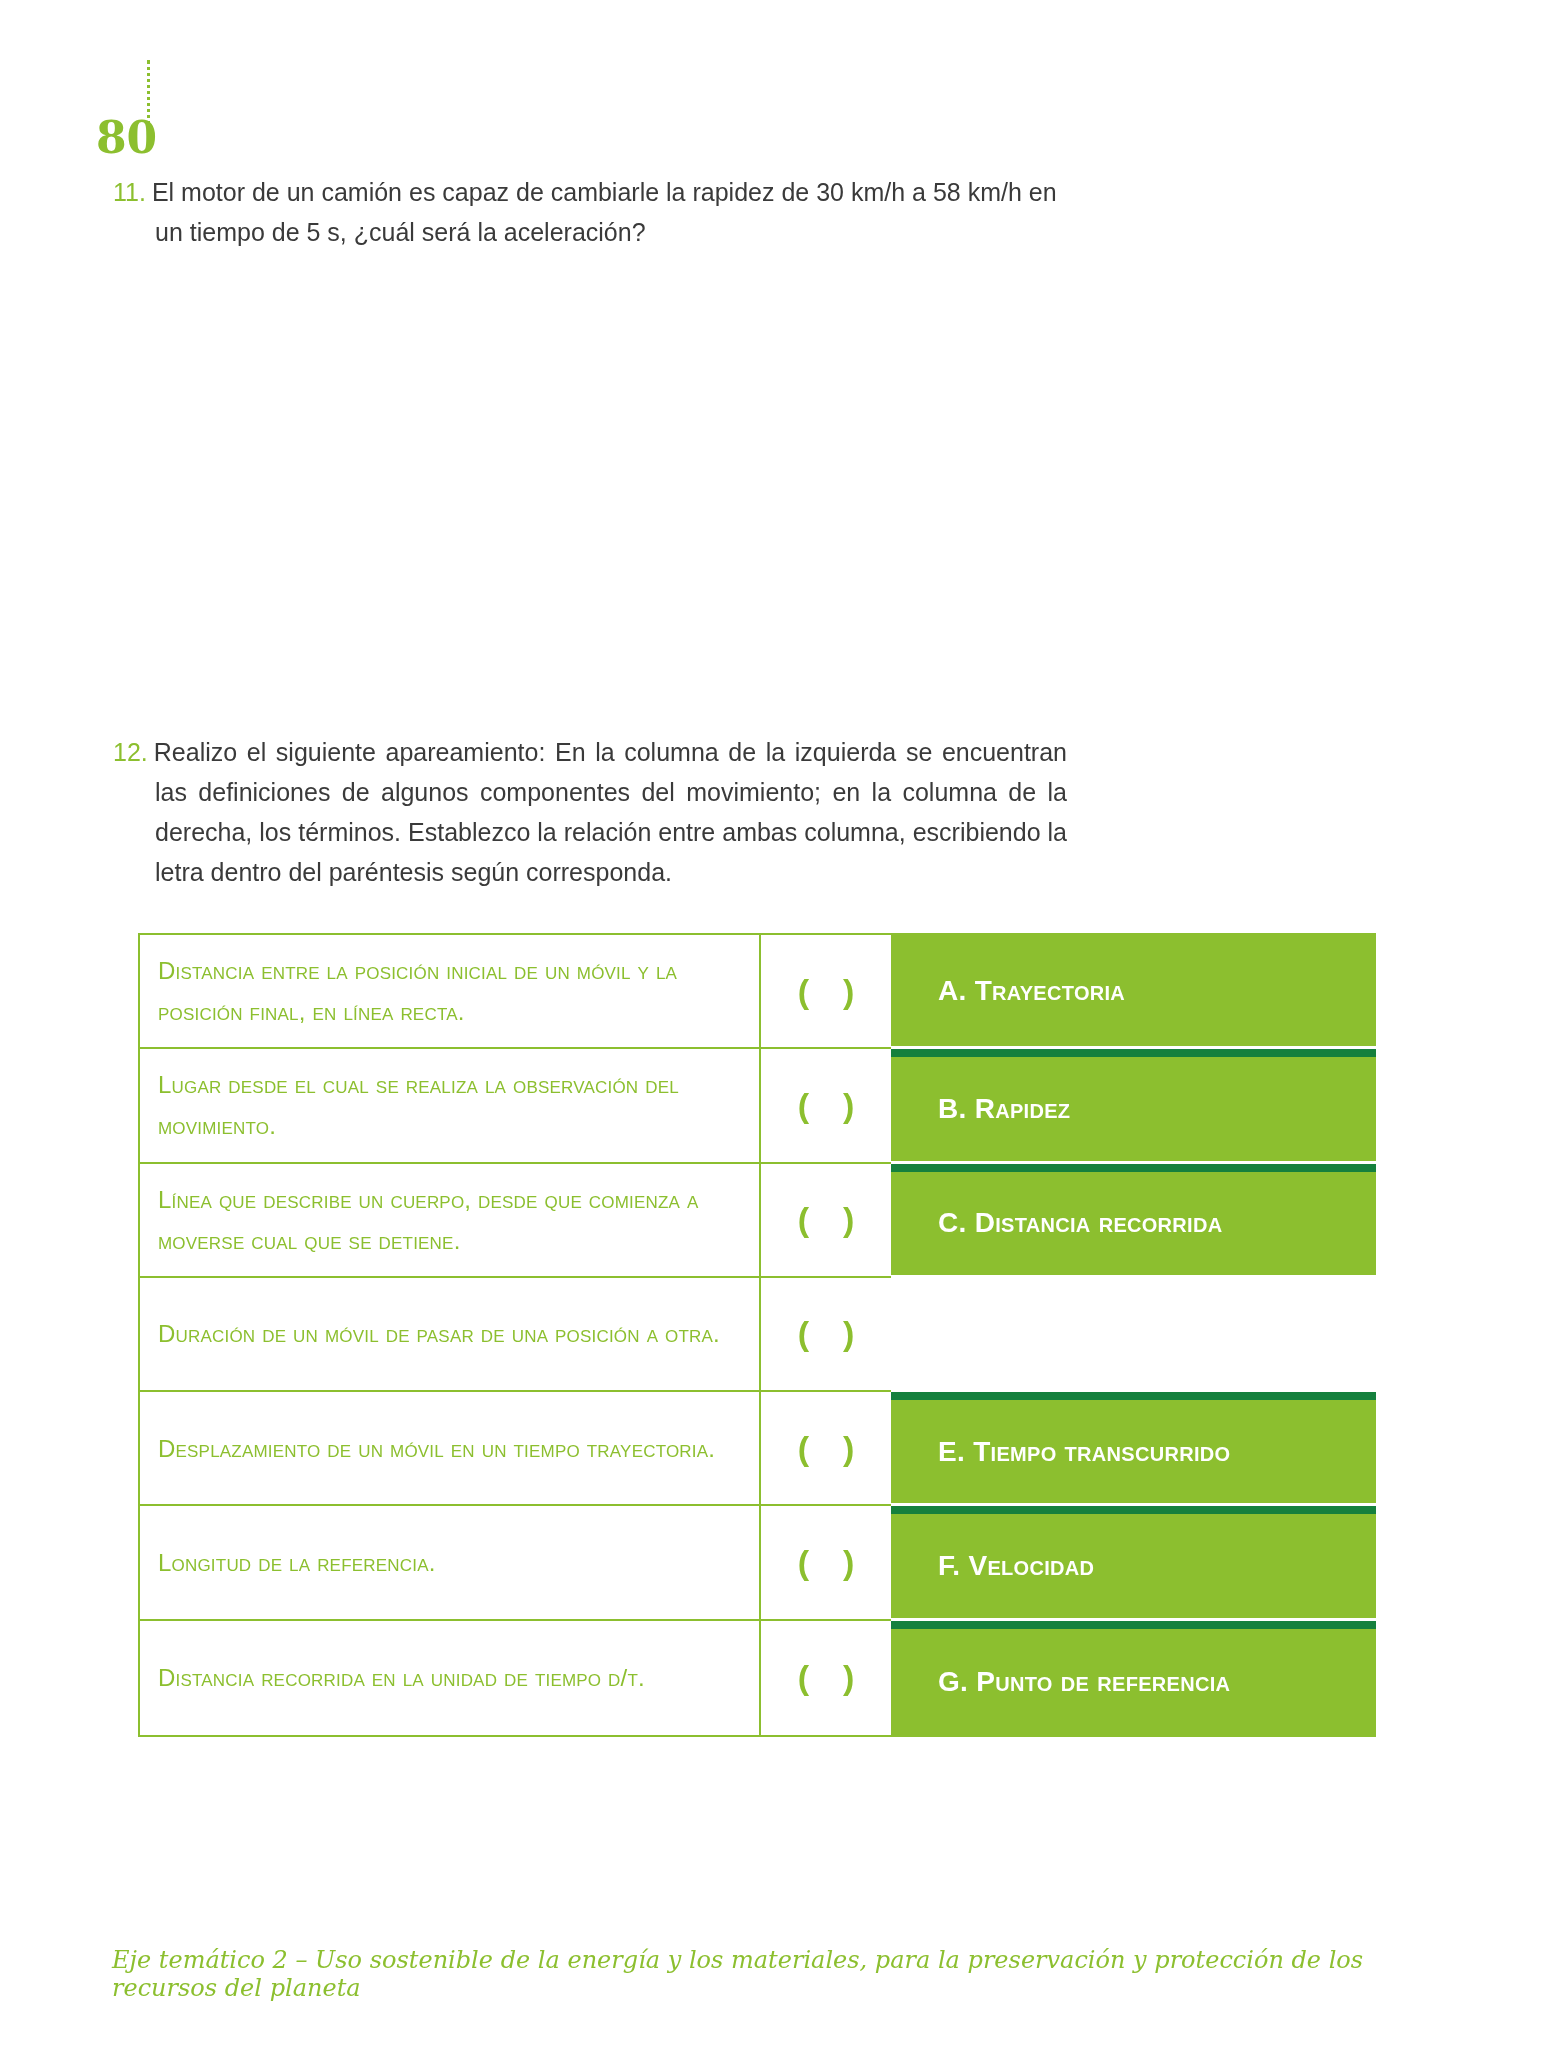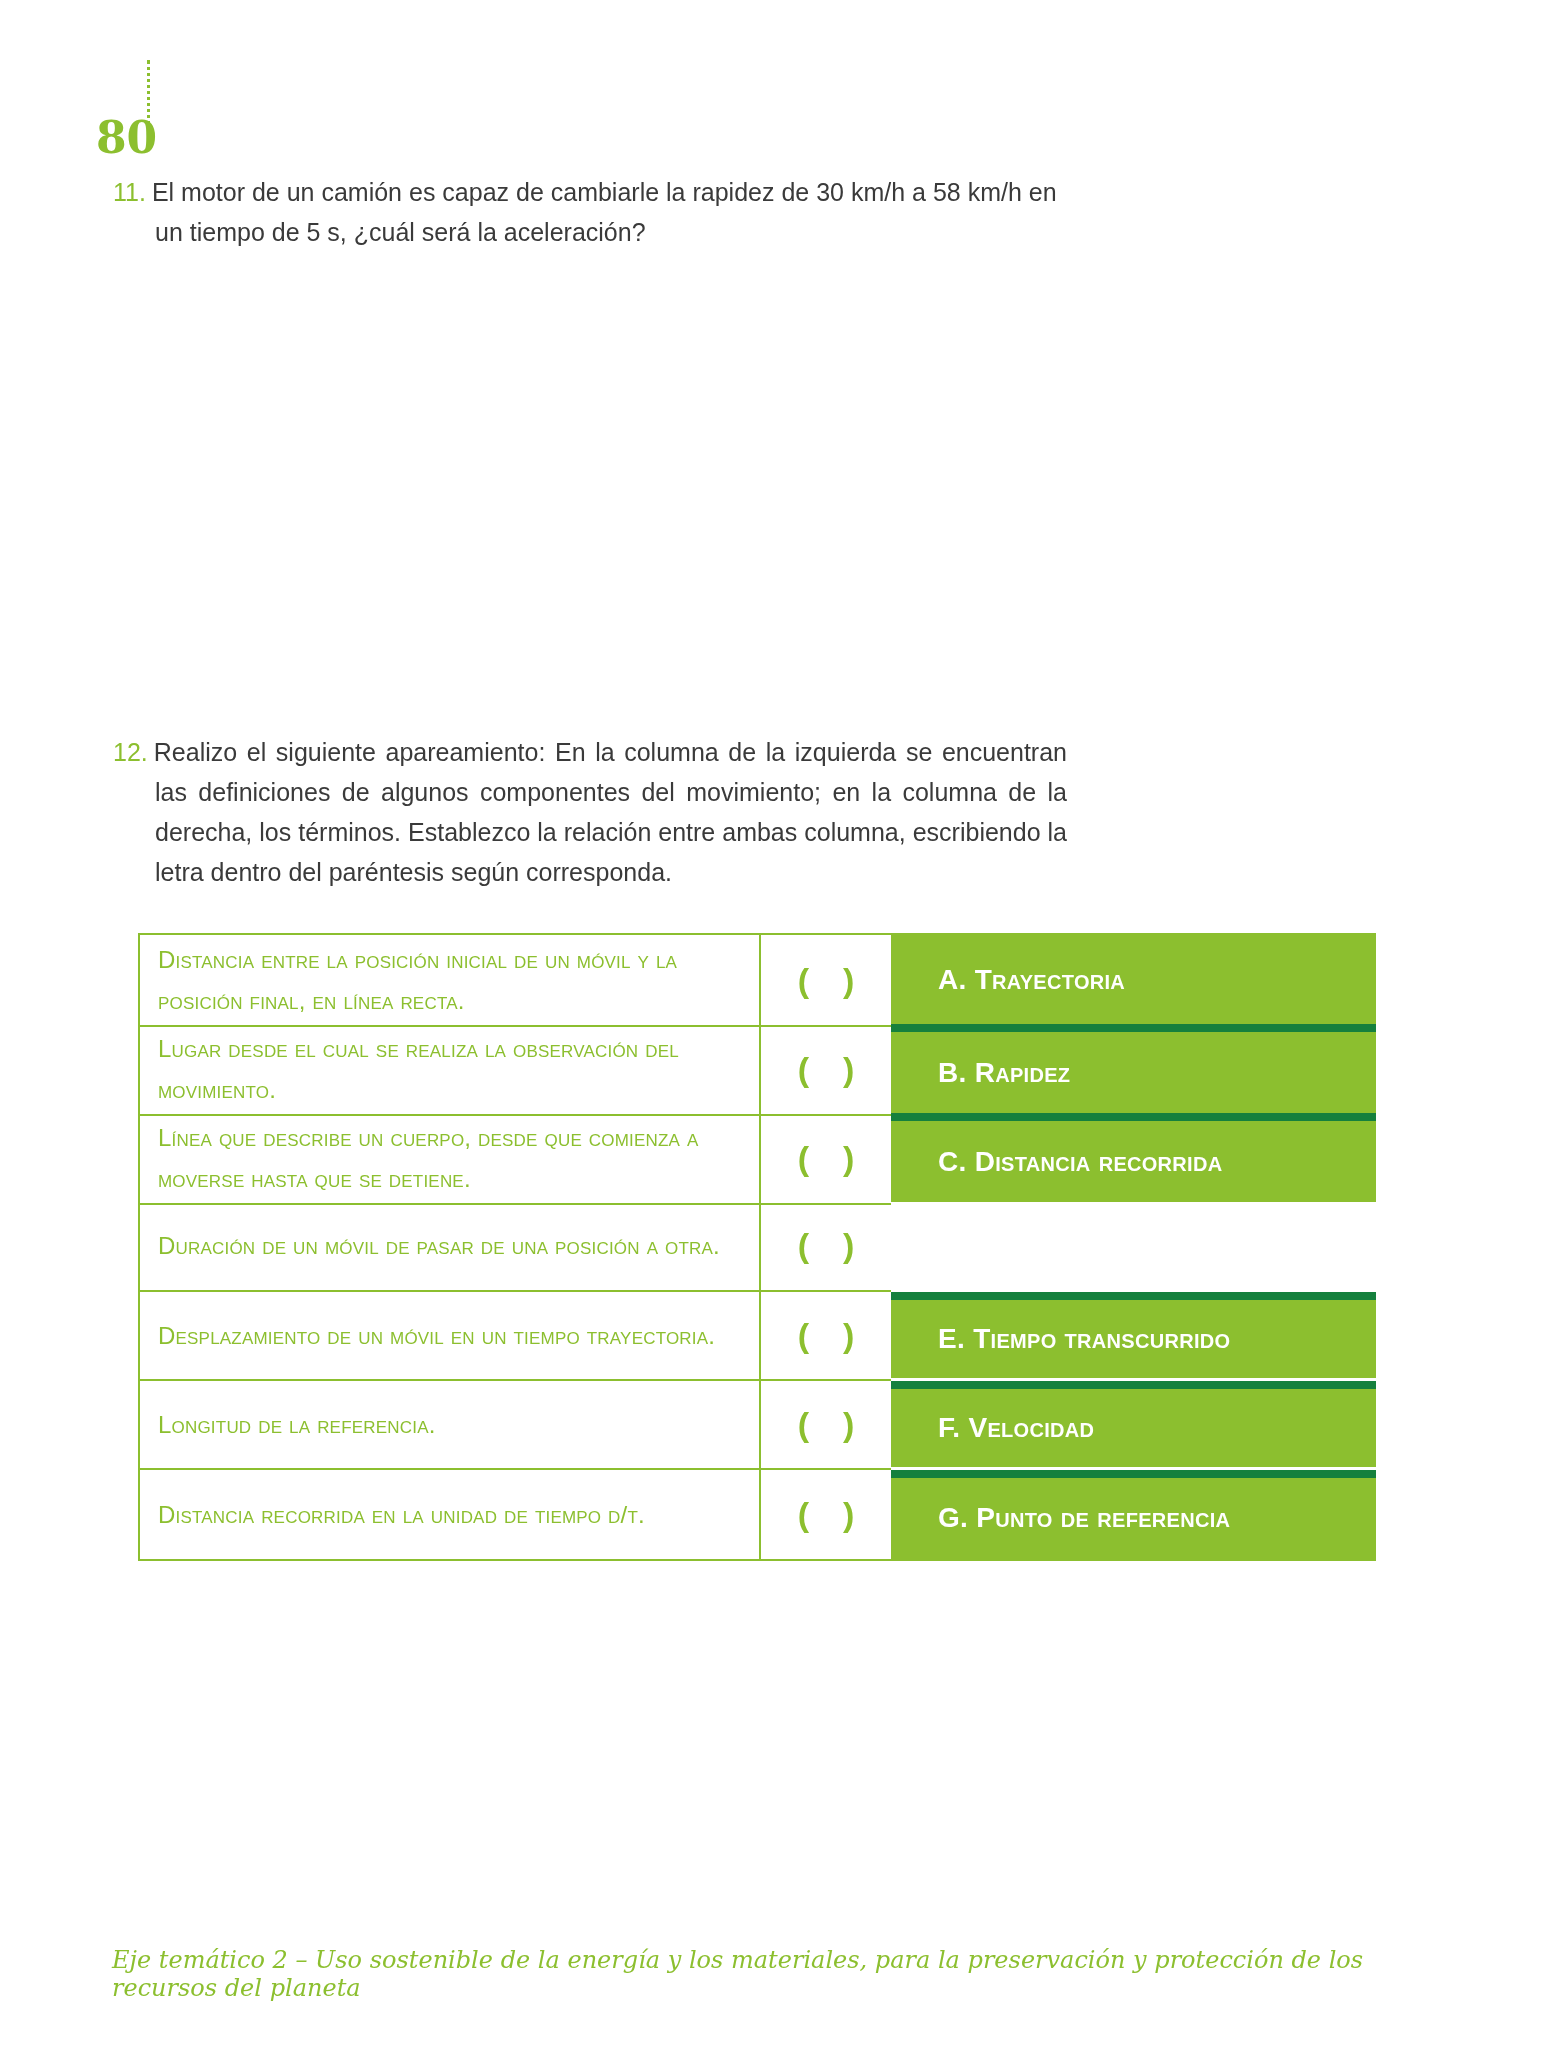--- a/index.html
+++ b/index.html
@@ -31,21 +31,21 @@
     position:absolute;left:113px;width:954px;
     font-size:25px;line-height:40px;
     padding-left:42px;text-indent:-42px;
   }
   .question .q-num{color:var(--green);margin-right:6px;}
   #q11{top:172px;}
   #q12{top:732px;text-align:justify;}
 
   
   .match-table{
-    position:absolute;left:138px;top:933px;width:1238px;height:628px;
+    position:absolute;left:138px;top:933px;width:1238px;height:804px;
     display:grid;grid-template-rows:repeat(7,1fr);
     border:2px solid var(--green);border-right:none;
   }
   .match-row{display:grid;grid-template-columns:621px 130px 1fr;min-height:0;}
   .def-cell{
     border-right:2px solid var(--green);
     display:flex;flex-direction:column;justify-content:center;
     padding:4px 28px 4px 18px;
     color:var(--green);
     font-variant:small-caps;
@@ -102,21 +102,21 @@
   <div class="match-row">
     <div class="def-cell">Lugar desde el cual se realiza la observación del movimiento.</div>
     <div class="paren-cell">
         <span>(</span>
         <span>)</span>
       </div>
     <div class="term-cell">B. Rapidez</div>
   </div>
 
   <div class="match-row">
-    <div class="def-cell">Línea que describe un cuerpo, desde que comienza a moverse hasta que se detiene.</div>
+    <div class="def-cell">Línea que describe un cuerpo, desde que comienza a moverse cual que se detiene.</div>
     <div class="paren-cell">
         <span>(</span>
         <span>)</span>
       </div>
     <div class="term-cell">C. Distancia recorrida</div>
   </div>
 
   <div class="match-row">
     <div class="def-cell">Duración de un móvil de pasar de una posición a otra.</div>
     <div class="paren-cell">

